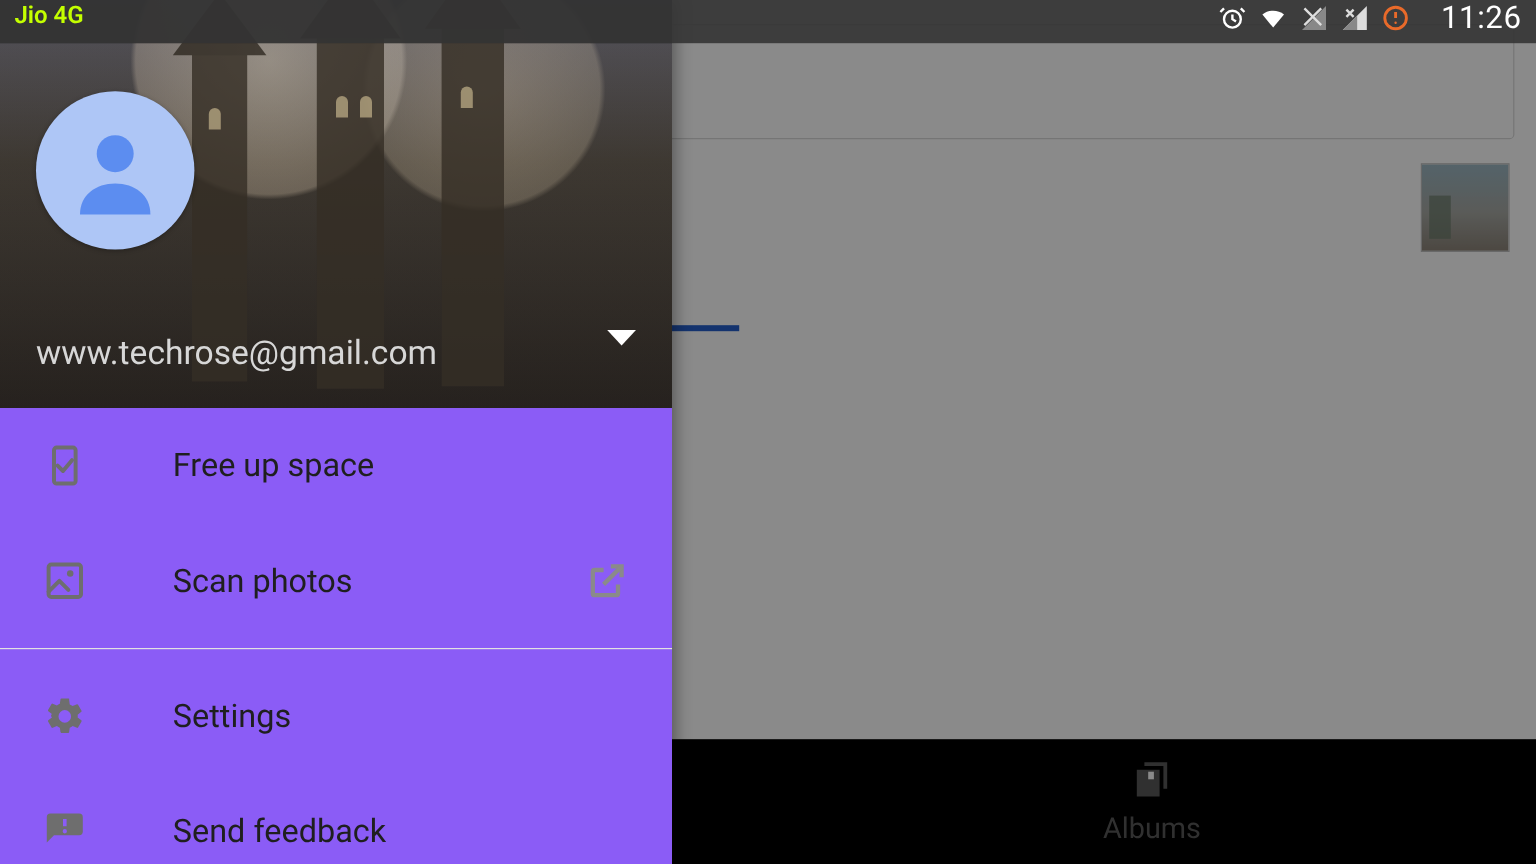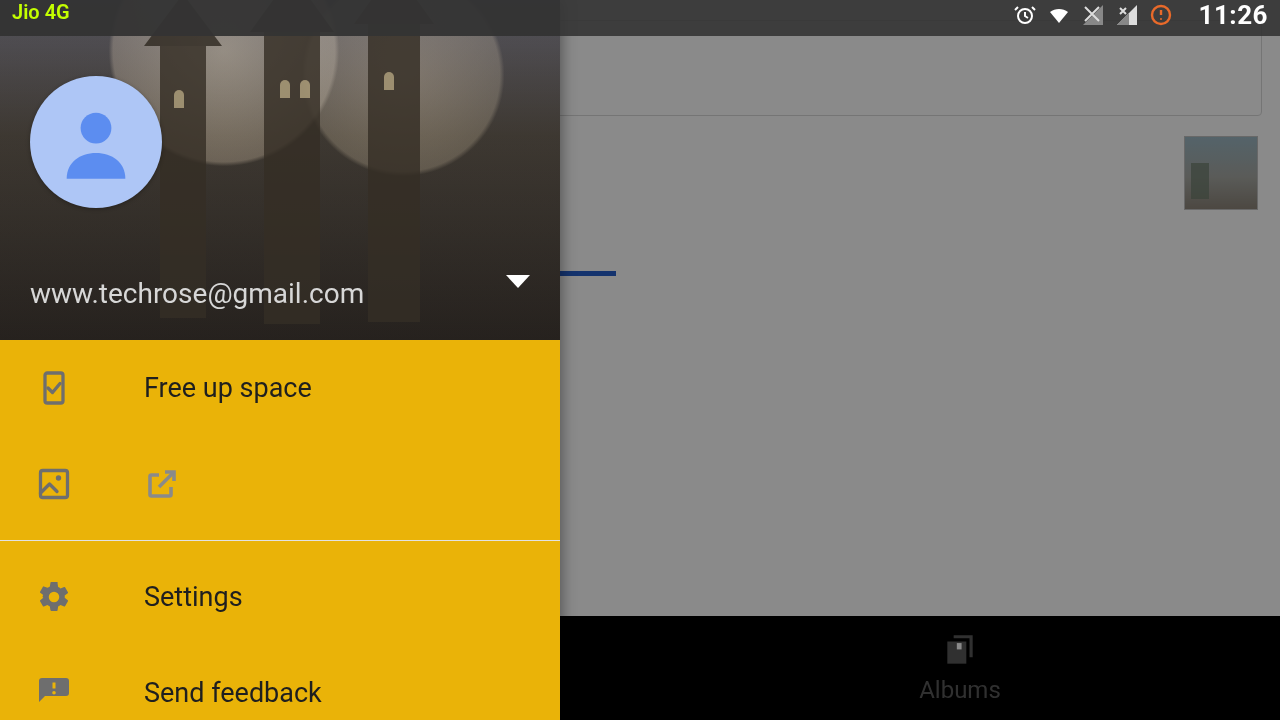--- a/index.html
+++ b/index.html
@@ -17,21 +17,21 @@
   .status-bar {
     height: 36px; width: 100%;
     background: #5c5c5c;
     display: flex; align-items: flex-start; justify-content: space-between;
     padding: 0 12px; color: #fff;
     font-size: 22px;
     position: relative; z-index: 50;
   }
   .status-left { font-size: 20px; font-weight: 600; color: #c4ff00; }
   .status-right { display: flex; align-items: center; gap: 10px; }
-  .status-right .time { font-size: 26px; font-weight: 700; letter-spacing: 0.5px; margin-left: 16px;}
+  .status-right .time { font-size: 26px; font-weight: 400; letter-spacing: 0.5px; margin-left: 16px;}
   .sb-icon { width: 24px; height: 24px; display:inline-flex; align-items:center; justify-content:center; }
   .sb-icon svg { width: 100%; height: 100%; }
 
   
   .search-card {
     margin: 20px 18px 0 18px;
     height: 96px;
     background: #fff;
     border: 1px solid #d9d9d9;
     border-radius: 4px;
@@ -66,21 +66,21 @@
   .bn-item.inactive { color: #5a5a5a; }
   .bn-icon { width: 38px; height: 38px; }
   
   .scrim-right {
     position:absolute; left:560px; top:0; right:0; bottom:0; background: rgba(0,0,0,0.46); z-index:40;
   }
 
   
   .drawer {
     position:absolute; left:0; top:0; width:560px; height:100%;
-    background:#eab308; z-index:45;
+    background:#8b5cf6; z-index:45;
     display:flex; flex-direction:column;
     box-shadow: 3px 0 12px rgba(0,0,0,0.35);
   }
   .drawer-header {
     height: 340px; position:relative; color:#fff;
     background:
       linear-gradient(rgba(20,20,30,0.25), rgba(20,20,30,0.25)),
       radial-gradient(circle at 40% 15%, #9a8c72 0%, #5c5142 25%, transparent 26%),
       radial-gradient(circle at 72% 22%, #746650 0%, #4a4234 20%, transparent 21%),
       linear-gradient(180deg, #6b6a72 0%, #4b4438 40%, #2c261e 100%);
@@ -199,20 +199,21 @@
     </div>
 
     <div class="drawer-item">
       <span class="di-icon">
         <svg viewBox="0 0 24 24" fill="none" stroke="currentColor" stroke-width="2.2">
           <rect x="3" y="3" width="18" height="18" rx="1.5"></rect>
           <circle cx="15" cy="8" r="1.8" fill="currentColor" stroke="none"></circle>
           <path d="M3 18l6-6 5 5" stroke-linecap="round" stroke-linejoin="round"></path>
         </svg>
       </span>
+      <span class="di-label">Scan photos</span>
       <span class="di-trailing">
         <svg viewBox="0 0 24 24" fill="none" stroke="currentColor" stroke-width="2.4">
           <path d="M14 4h6v6"></path>
             <path d="M20 4L10 14"></path>
           <path d="M18 14v5a1 1 0 0 1-1 1H5a1 1 0 0 1-1-1V7a1 1 0 0 1 1-1h5"></path>
         </svg>
       </span>
     </div>
 
     <div class="drawer-divider"></div>

